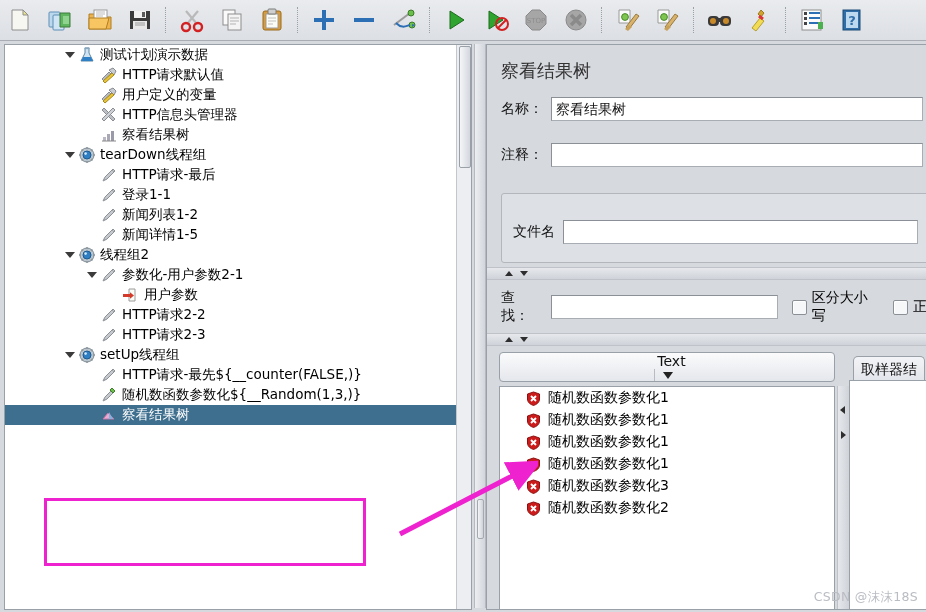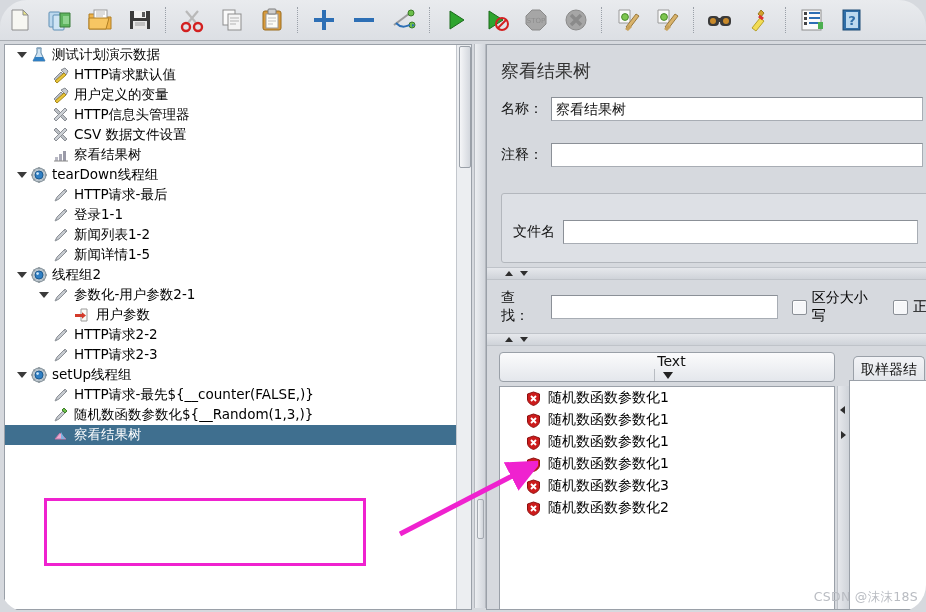--- a/index.html
+++ b/index.html
@@ -3,21 +3,21 @@
 <meta charset="utf-8">
 <style>
   html,body{margin:0;padding:0;}
   body{
     width:926px;height:612px;overflow:hidden;
     background:#d6d9de;
     font-family:"DejaVu Sans","Liberation Sans",sans-serif;
     font-size:13px;color:#000;
     -webkit-font-smoothing:none;
   }
-  #app{position:relative;width:926px;height:612px;overflow:hidden;border-radius:27px;}
+  #app{position:relative;width:926px;height:612px;overflow:hidden;}
 
   
   .toolbar{
     position:absolute;left:0;top:0;width:926px;height:40px;
     background:linear-gradient(#e9ebee,#dcdfe4);
     border-bottom:1px solid #a9adb3;
     display:flex;align-items:center;
   }
   .tbtn{
     width:32px;height:32px;margin:0 3px;
@@ -46,21 +46,21 @@
     background:#eceef1;border-left:1px solid #c3c7cd;
   }
   .tree-vthumb{
     position:absolute;left:2px;top:1px;width:10px;height:120px;
     background:linear-gradient(90deg,#f5f6f8,#d3d7dd);
     border:1px solid #9aa0a8;border-radius:2px;
   }
 
   .row{
     position:relative;height:20px;display:flex;align-items:center;
-    white-space:nowrap;font-size:13.5px;
+    white-space:nowrap;font-size:13.5px;padding-left:48px;
   }
   .row.selected{background:#3f6f8f;color:#ffffff;}
   .row .toggle{
     width:14px;height:20px;display:flex;align-items:center;justify-content:center;
     flex:0 0 14px;
   }
   .row .ico{
     width:20px;height:18px;display:flex;align-items:center;justify-content:center;
     flex:0 0 20px;margin-right:3px;
   }
@@ -398,31 +398,20 @@
           <div class="row">
             <span style="display: inline-block; flex: 0 0 auto; width: 32px;"></span>
             <span class="toggle"></span>
             <span class="ico">
               <svg width="18" height="18" viewBox="0 0 18 18">
                 <path d="M2 4l11 11 2-2L4 2z" fill="#bcc0c5" stroke="#8a8e94"></path>
                 <path d="M15 4L4 15l-2-2L13 2z" fill="#cdd1d6" stroke="#8a8e94"></path>
               </svg>
             </span>
             <span class="lbl">HTTP信息头管理器</span>
-          </div>
-          <div class="row">
-            <span style="display: inline-block; flex: 0 0 auto; width: 32px;"></span>
-            <span class="toggle"></span>
-            <span class="ico">
-              <svg width="18" height="18" viewBox="0 0 18 18">
-                <path d="M2 4l11 11 2-2L4 2z" fill="#bcc0c5" stroke="#8a8e94"></path>
-                <path d="M15 4L4 15l-2-2L13 2z" fill="#cdd1d6" stroke="#8a8e94"></path>
-              </svg>
-            </span>
-            <span class="lbl">CSV 数据文件设置</span>
           </div>
           <div class="row">
             <span style="display: inline-block; flex: 0 0 auto; width: 32px;"></span>
             <span class="toggle"></span>
             <span class="ico">
               <svg width="18" height="18" viewBox="0 0 18 18">
                 <rect x="3" y="11" width="3" height="4" fill="#b9b9c4"></rect>
                 <rect x="7" y="8" width="3" height="7" fill="#a9a9b6"></rect>
                 <rect x="11" y="5" width="3" height="10" fill="#9a9aa8"></rect>
                 <path d="M2 15h14" stroke="#888"></path>

